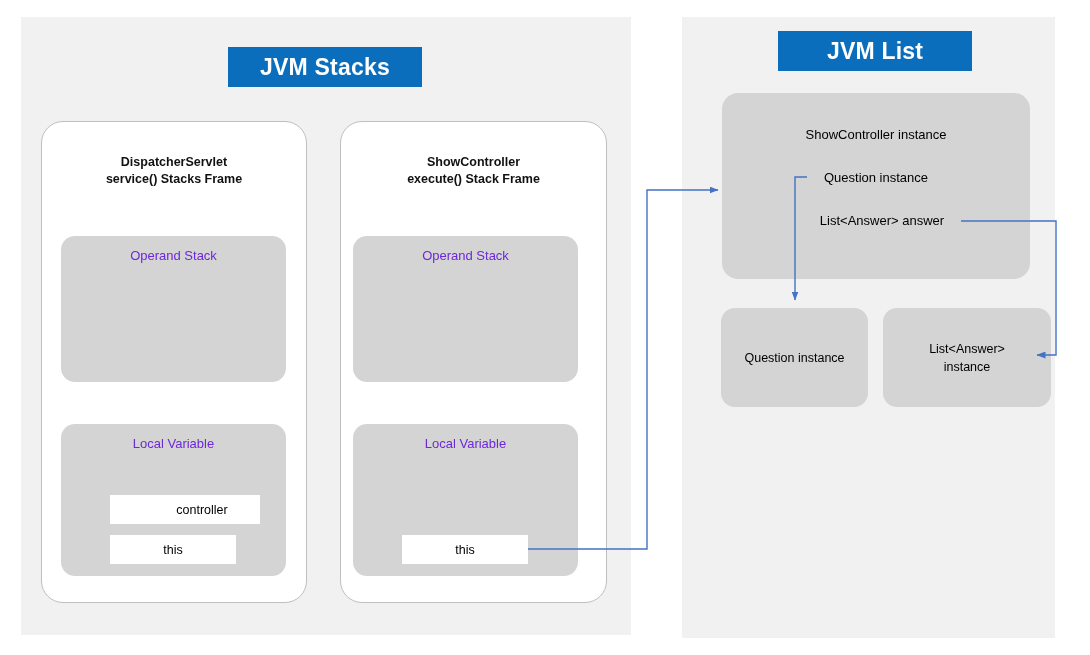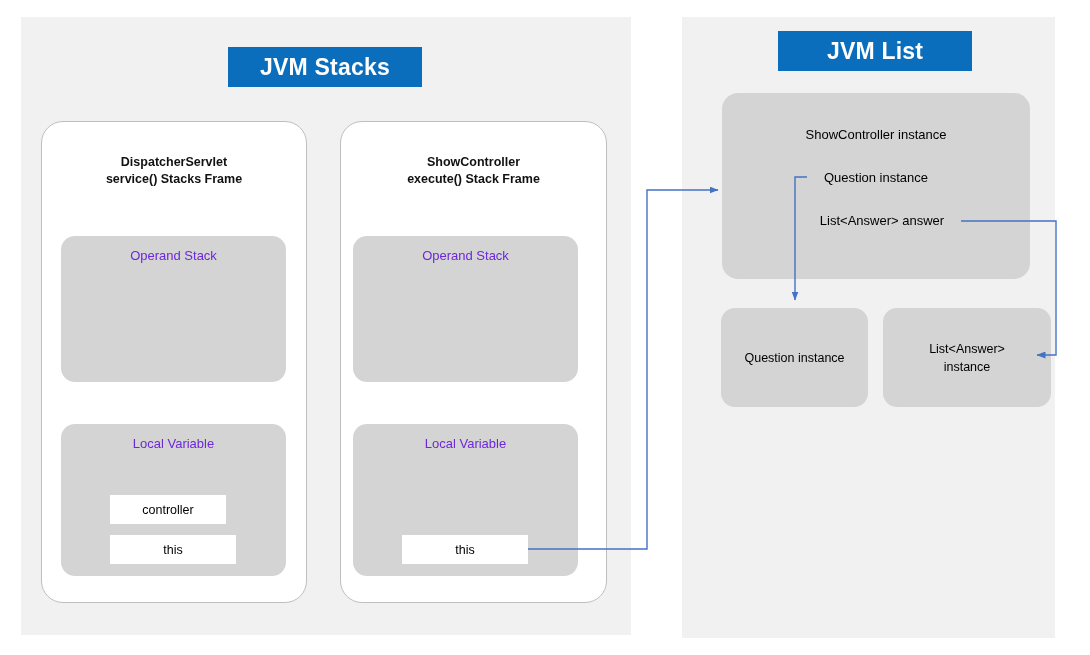--- a/index.html
+++ b/index.html
@@ -45,21 +45,21 @@
   #operand-left{left:61px;top:236px;width:225px;height:146px;}
   #operand-right{left:353px;top:236px;width:225px;height:146px;}
   #localvar-left{left:61px;top:424px;width:225px;height:152px;}
   #localvar-right{left:353px;top:424px;width:225px;height:152px;}
 
   .slot{
     position:absolute;background:#ffffff;
     display:flex;align-items:center;justify-content:center;
     font-size:12.5px;color:#000000;
   }
-  #slot-controller{left:110px;top:495px;width:116px;height:29px;}
+  #slot-controller{left:110px;top:495px;width:116px;height:29px;padding-left:34px;}
   #slot-this-left{left:110px;top:535px;width:126px;height:29px;}
   #slot-this-right{left:402px;top:535px;width:126px;height:29px;}
 
   #heap-obj-showcontroller{
     position:absolute;left:722px;top:93px;width:308px;height:186px;
     background:#D4D4D4;border-radius:16px;
   }
   .heap-line{
     position:absolute;left:0;right:0;text-align:center;
     font-size:13px;color:#000000;

